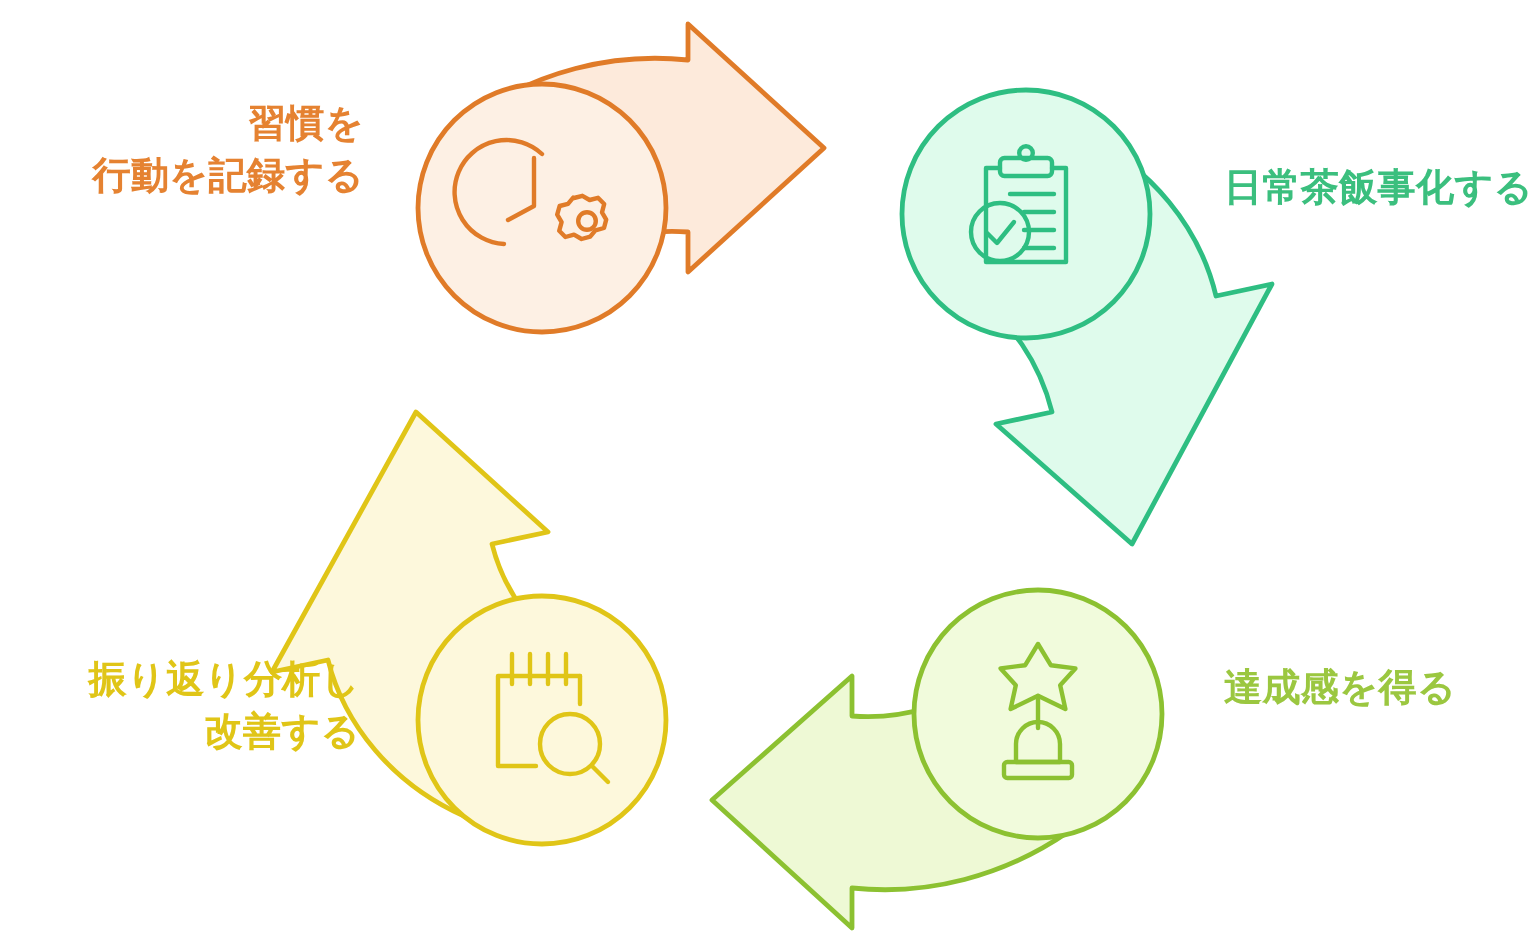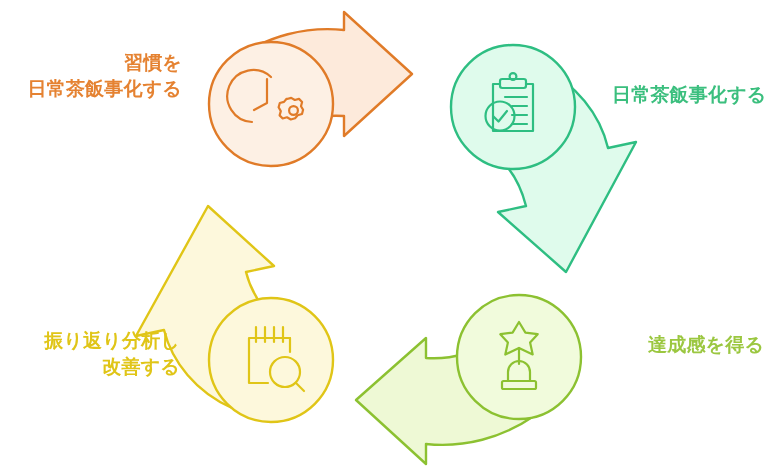--- a/index.html
+++ b/index.html
@@ -39,21 +39,20 @@
     left: 612px;
     top: 82px;
     text-align: left;
     color: #3BBF7E;
   }
   .label-br {
     left: 612px;
     top: 332px;
     text-align: center;
     color: #9BC740;
-    margin-left: 36px;
   }
   .label-bl {
     right: 588px;
     top: 328px;
     text-align: right;
     color: #E0C517;
   }
 </style>
 </head>
 <body>
@@ -154,20 +153,20 @@
       <path d="M 265 327 L 265 342"></path>
       <path d="M 274 327 L 274 342"></path>
       <path d="M 283 327 L 283 342"></path>
       <circle cx="285" cy="372" r="15"></circle>
       <path d="M 296 383 L 304 391"></path>
     </g>
   </g>
 </svg>
 
 <div class="label label-tl">習慣を
-日常茶飯事化する</div>
+行動を記録する</div>
 
 <div class="label label-tr">日常茶飯事化する</div>
 
 <div class="label label-br">達成感を得る</div>
 
 <div class="label label-bl">振り返り分析し
 改善する</div>
 
 </body></html>

